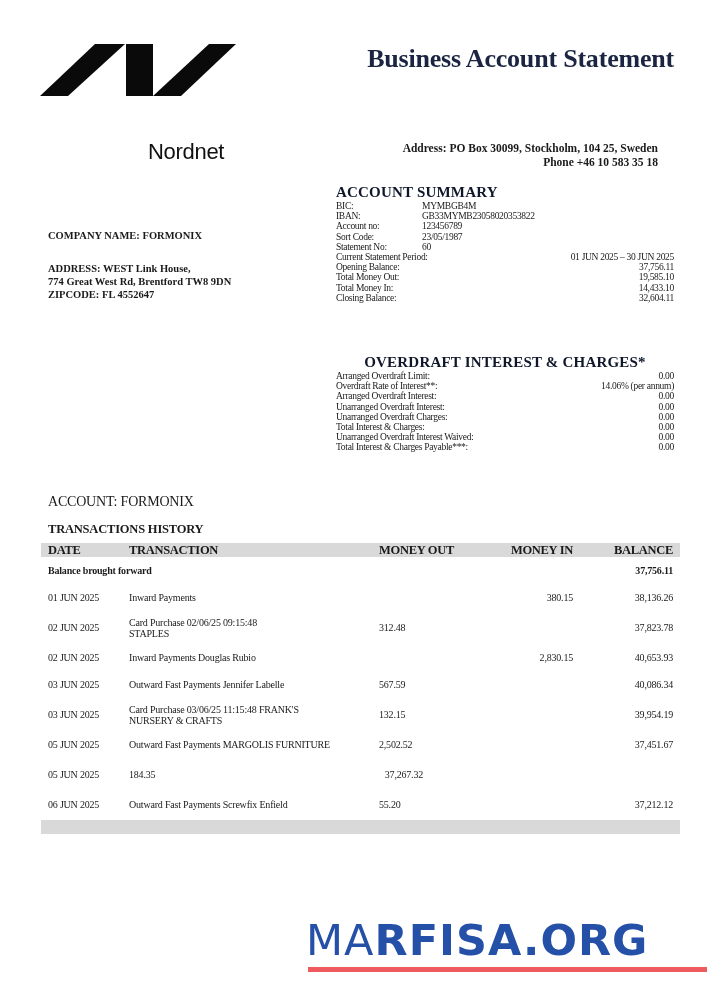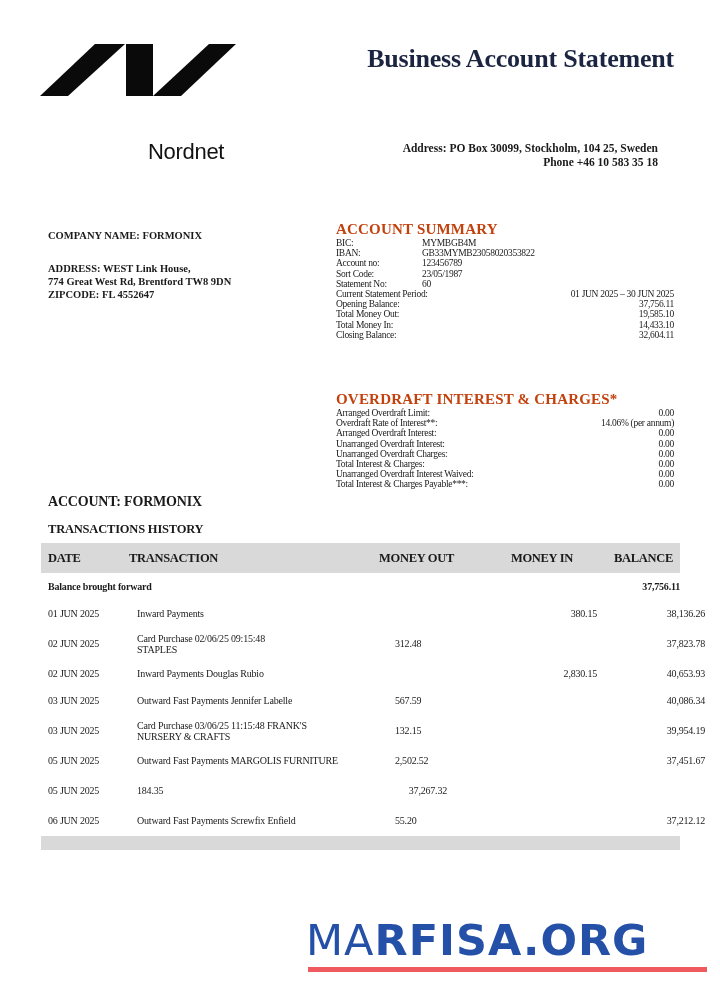--- a/index.html
+++ b/index.html
@@ -11,34 +11,34 @@
     .logo-text { position: absolute; left: 108px; top: 56px; font-family: "Liberation Sans", "DejaVu Sans", sans-serif; font-size: 22px; color: #111; letter-spacing: -0.3px; margin-top: 39px; }
 
     .doc-title { position: absolute; right: 46px; top: 44px; font-size: 26px; font-weight: bold; color: #1b2440; letter-spacing: -0.2px; }
 
     .bank-address { position: absolute; right: 62px; top: 141px; text-align: right; font-size: 11.5px; font-weight: bold; line-height: 14px; color: #1a1a1a; }
 
     .company { position: absolute; left: 48px; top: 229px; font-size: 10.5px; font-weight: bold; line-height: 13px; }
     .company .cname { margin-bottom: 20px; }
 
     .summary { position: absolute; left: 336px; top: 184px; width: 338px; }
-    .section-h { font-size: 15px; font-weight: bold; line-height: 17px; color: #c2410c; letter-spacing: 0.2px; margin-top: 37px; }
+    .section-h { font-size: 15px; font-weight: bold; line-height: 17px; color: #0f172a; letter-spacing: 0.2px; }
     .kv { display: flex; font-size: 9.5px; line-height: 10.2px; letter-spacing: -0.3px; }
     .kv .k { width: 86px; flex: none; }
     .kv .v { flex: 1; }
     .kv2 { display: flex; justify-content: space-between; font-size: 9.5px; line-height: 10.2px; letter-spacing: -0.3px; }
 
-    .overdraft { position: absolute; left: 336px; top: 354px; width: 338px; }
-
-    .acct-h { position: absolute; left: 48px; top: 494px; font-size: 14px; font-weight: bold; letter-spacing: -0.2px; }
+    .overdraft { position: absolute; left: 336px; top: 354px; width: 338px; text-align: center; }
+
+    .acct-h { position: absolute; left: 48px; top: 494px; font-size: 14px; font-weight: normal; letter-spacing: -0.2px; }
     .hist-h { position: absolute; left: 48px; top: 522px; font-size: 12.5px; font-weight: bold; letter-spacing: -0.2px; }
 
     .table { position: absolute; left: 41px; top: 543px; width: 639px; }
-    .thead { height: 30px; background: #d9d9d9; display: flex; align-items: center; font-size: 12.5px; font-weight: bold; letter-spacing: -0.3px; }
-    .row { display: flex; align-items: center; font-size: 10px; letter-spacing: -0.2px; gap: 8px; }
+    .thead { height: 14px; background: #d9d9d9; display: flex; align-items: center; font-size: 12.5px; font-weight: bold; letter-spacing: -0.3px; }
+    .row { display: flex; align-items: center; font-size: 10px; letter-spacing: -0.2px; }
     .c-date { width: 88px; padding-left: 7px; flex: none; }
     .c-txn { width: 250px; flex: none; line-height: 11px; }
     .c-out { width: 96px; text-align: left; flex: none; }
     .c-in { width: 98px; text-align: right; flex: none; }
     .c-bal { width: 100px; text-align: right; flex: none; }
     .thead .c-date { padding-left: 7px; }
     .thead .c-txn { padding-left: 0; }
     .thead .c-out { width: 96px; }
     .row.bf { height: 27px; font-weight: bold; }
     .row.bf .lbl { padding-left: 7px; width: 532px; }

